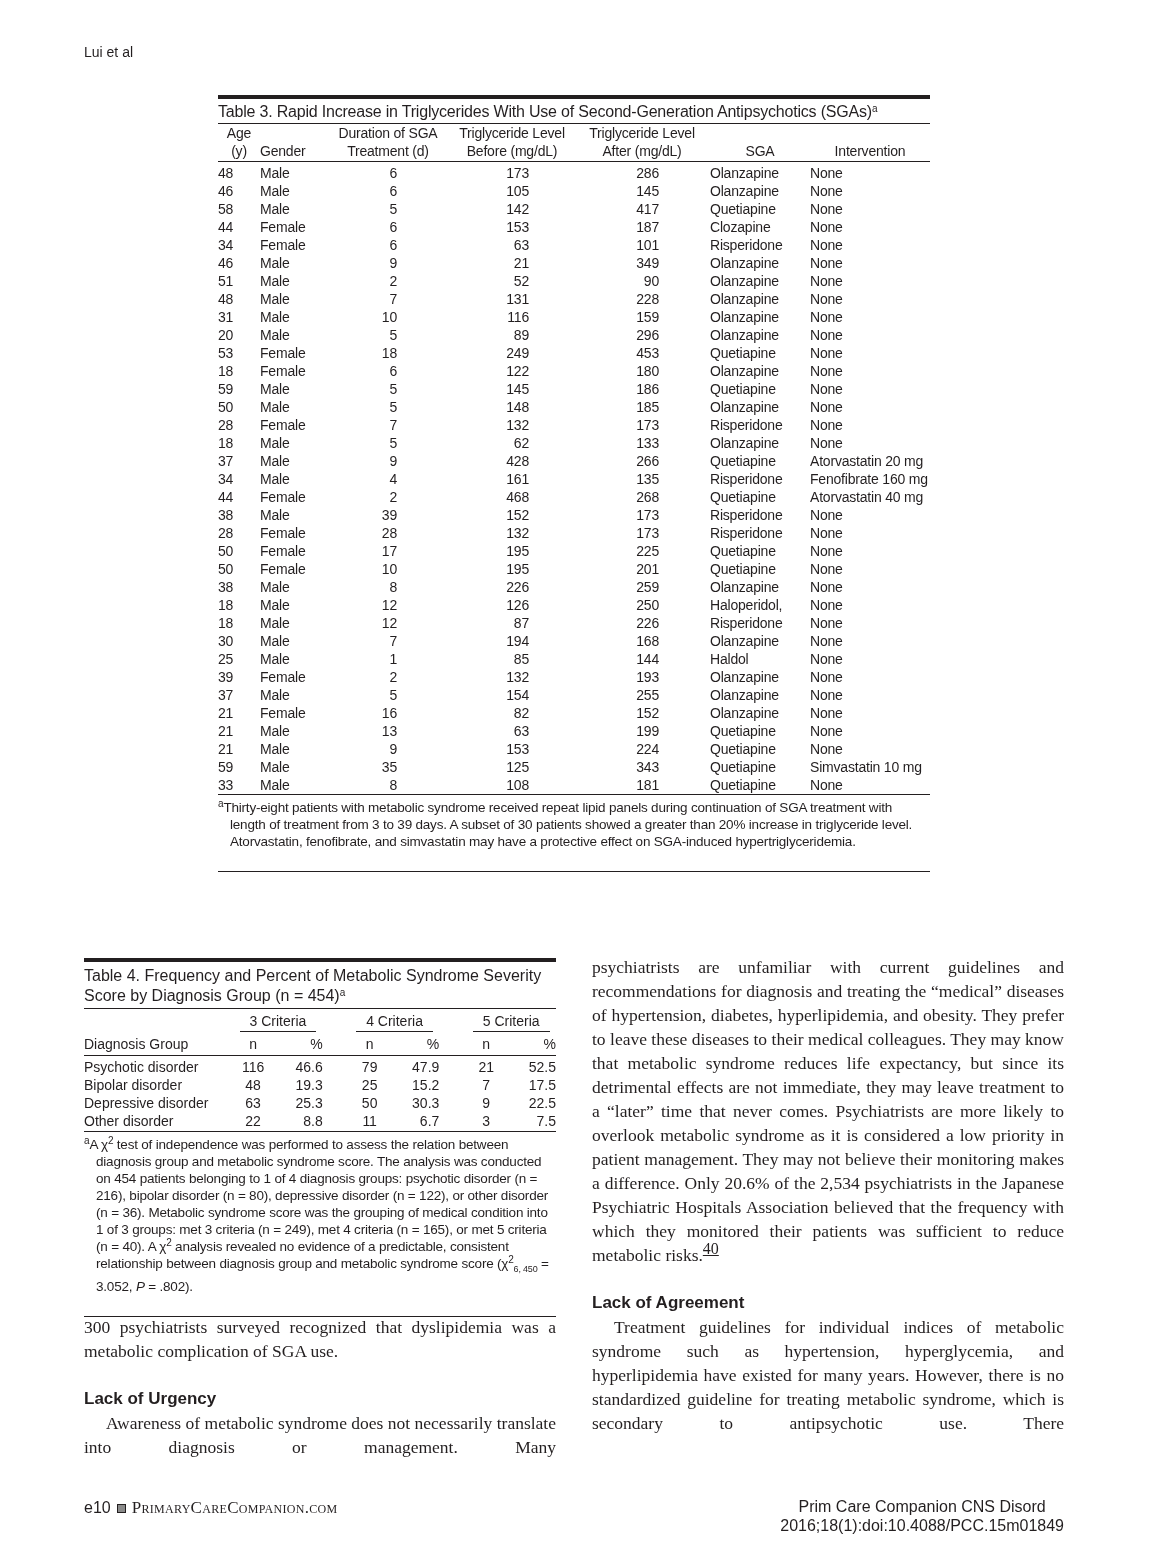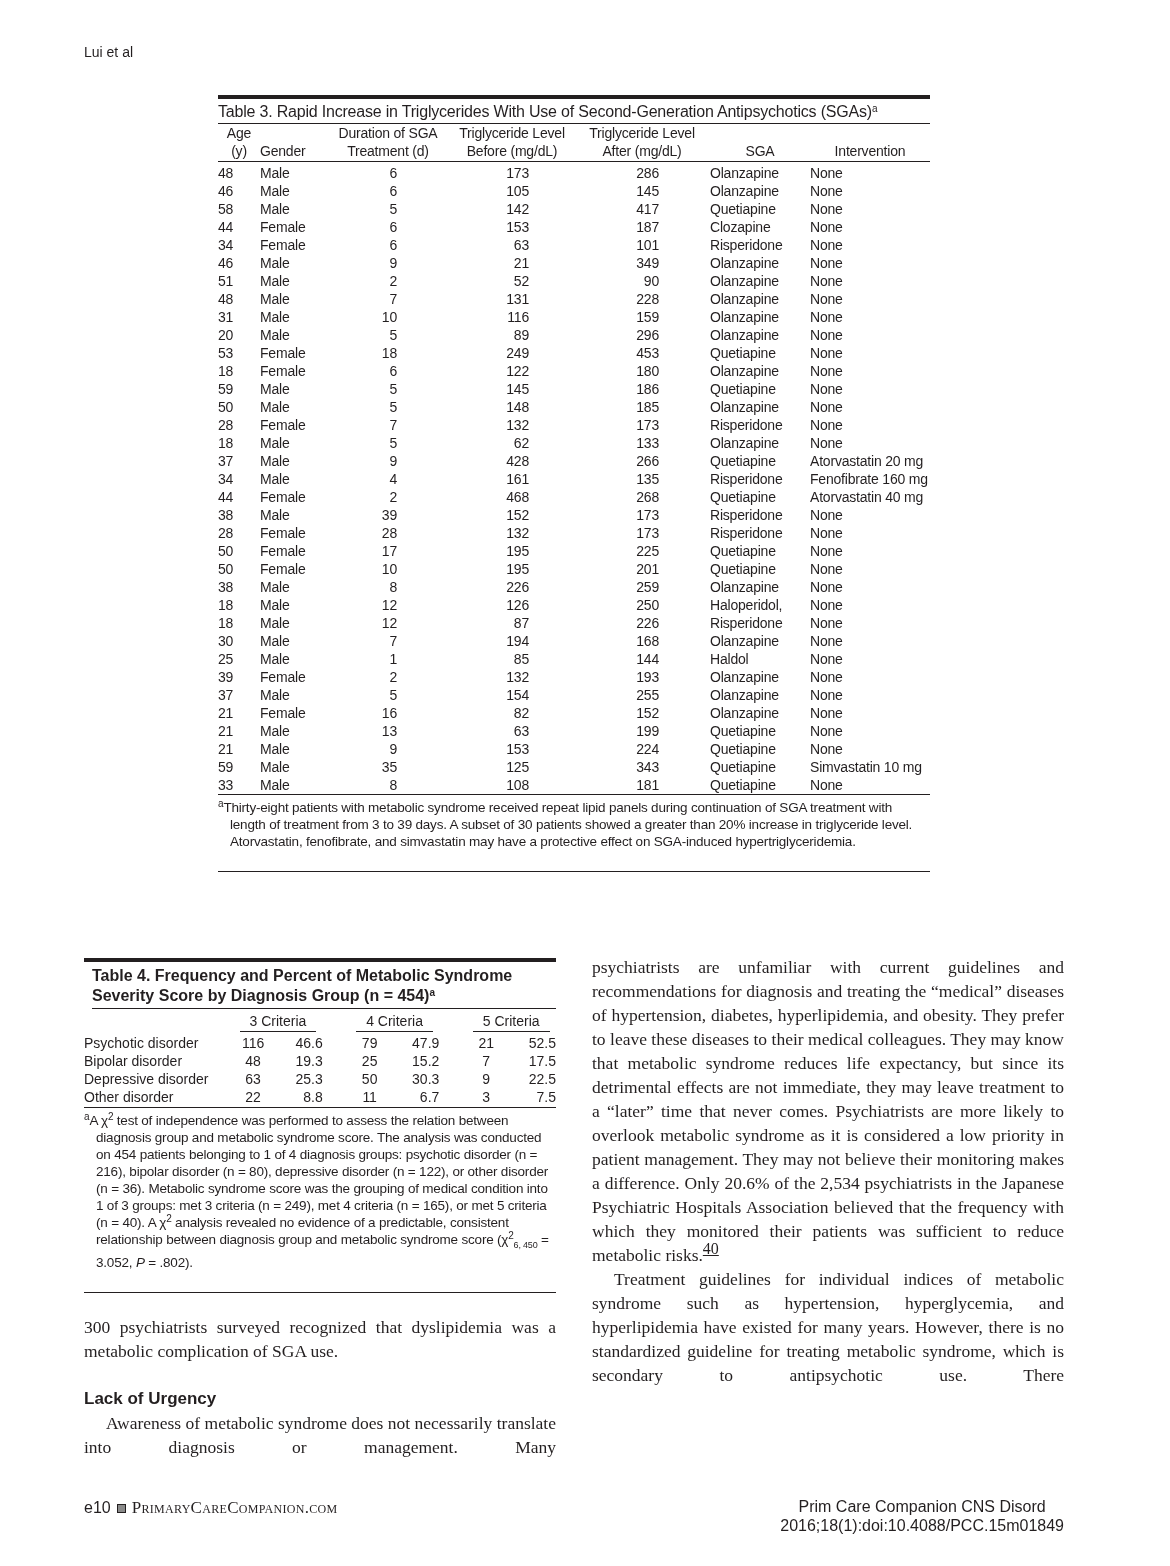--- a/index.html
+++ b/index.html
@@ -29,21 +29,21 @@
   .t3 th.c-sga { text-align: center; }
   .t3 th.c-int { text-align: center; }
   .t3 td.c-bef span, .t3 td.c-aft span { display: inline-block; width: 34px; text-align: right; }
   .t3 td.c-dur span { display: inline-block; width: 18px; text-align: right; }
   .fn { font-size: 13.5px; line-height: 17px; padding: 4px 0 21px 0; border-bottom: 1px solid #231f20; letter-spacing: -0.2px; }
   .fn .hang { padding-left: 12px; text-indent: -12px; }
 
   
   .t4 { position: absolute; left: 84px; top: 958px; width: 472px; }
   .t4 .topbar { height: 4px; background: #231f20; }
-  .t4 .title { font-size: 16px; font-weight: bold; line-height: 20px; padding: 4px 0 2px 0; border-bottom: 1px solid #231f20; margin-left: 8px; }
+  .t4 .title { font-size: 16px; font-weight: normal; line-height: 20px; padding: 4px 0 2px 0; border-bottom: 1px solid #231f20; }
   .t4 table { border-collapse: collapse; width: 472px; font-size: 14px; }
   .t4 td, .t4 th { padding: 0; line-height: 18px; font-weight: normal; white-space: nowrap; }
   .t4 .grp th { text-align: center; padding-top: 3px; }
   .t4 .grp th span { display: inline-block; border-bottom: 1px solid #231f20; padding: 0 10px 1px 10px; }
   .t4 .sub { border-bottom: 1px solid #231f20; }
   .t4 .sub th { padding-bottom: 2px; padding-top: 3px; }
   .t4 tbody { border-bottom: 1px solid #231f20; }
   .t4 tbody tr:first-child td { padding-top: 2px; }
   .t4 tbody tr:last-child td { padding-bottom: 1px; }
   .t4 .dg { text-align: left; width: 150px; }
@@ -415,20 +415,31 @@
   <table>
     <thead>
       <tr class="grp">
         <th class="dg"></th>
         <th colspan="2"><span>3 Criteria</span></th>
         <th class="gap"></th>
         <th colspan="2"><span>4 Criteria</span></th>
         <th class="gap"></th>
         <th colspan="2"><span>5 Criteria</span></th>
       </tr>
+      <tr class="sub">
+        <th class="dg">Diagnosis Group</th>
+        <th class="n">n</th>
+        <th class="p">%</th>
+        <th class="gap"></th>
+        <th class="n">n</th>
+        <th class="p">%</th>
+        <th class="gap"></th>
+        <th class="n">n</th>
+        <th class="p">%</th>
+      </tr>
     </thead>
     <tbody id="t4-body">
         <tr>
           <td class="dg">Psychotic disorder</td>
           <td class="n">116</td>
           <td class="p">46.6</td>
           <td class="gap"></td>
           <td class="n">79</td>
           <td class="p">47.9</td>
           <td class="gap"></td>
@@ -476,20 +487,21 @@
 </div>
 
 <div class="col col-left">
   <p>300 psychiatrists surveyed recognized that dyslipidemia was a metabolic complication of SGA use.</p>
   <h3 style="margin-top:24px">Lack of Urgency</h3>
   <p class="indent" style="text-align-last: justify;">Awareness of metabolic syndrome does not necessarily translate into diagnosis or management. Many</p>
 </div>
 
 <div class="col col-right">
   <p><span>psychiatrists are unfamiliar with current guidelines and recommendations for diagnosis and treating the “medical” diseases of hypertension, diabetes, hyperlipidemia, and obesity. They prefer to leave these diseases to their medical colleagues. They may know that metabolic syndrome reduces life expectancy, but since its detrimental effects are not immediate, they may leave treatment to a “later” time that never comes. Psychiatrists are more likely to overlook metabolic syndrome as it is considered a low priority in patient management. They may not believe their monitoring makes a difference. Only 20.6% of the 2,534 psychiatrists in the Japanese Psychiatric Hospitals Association believed that the frequency with which they monitored their patients was sufficient to reduce metabolic risks.</span><sup>40</sup></p>
+  <h3 style="margin-top:24px">Lack of Agreement</h3>
   <p class="indent" style="text-align-last: justify;">Treatment guidelines for individual indices of metabolic syndrome such as hypertension, hyperglycemia, and hyperlipidemia have existed for many years. However, there is no standardized guideline for treating metabolic syndrome, which is secondary to antipsychotic use. There</p>
 </div>
 
 <div class="footer-left">
   <span>e10</span>
   <span class="sq"></span>
   <span class="site">PrimaryCareCompanion.com</span>
 </div>
 <div class="footer-right">
   <div>Prim Care Companion CNS Disord</div>

